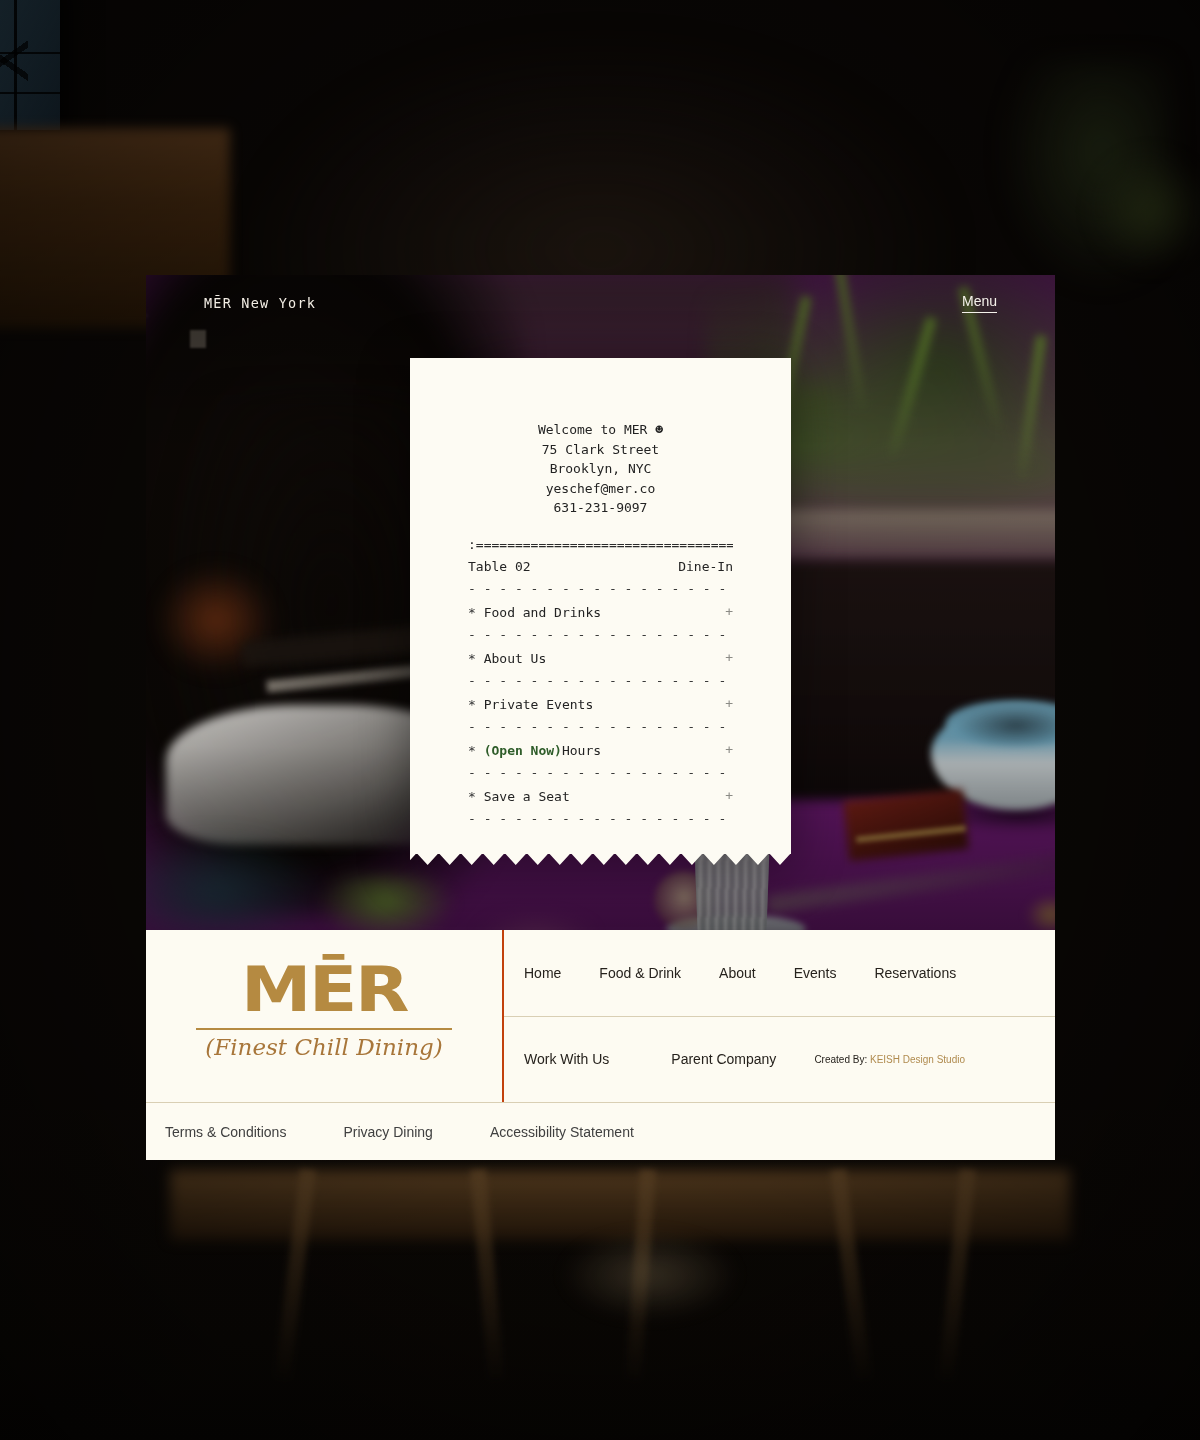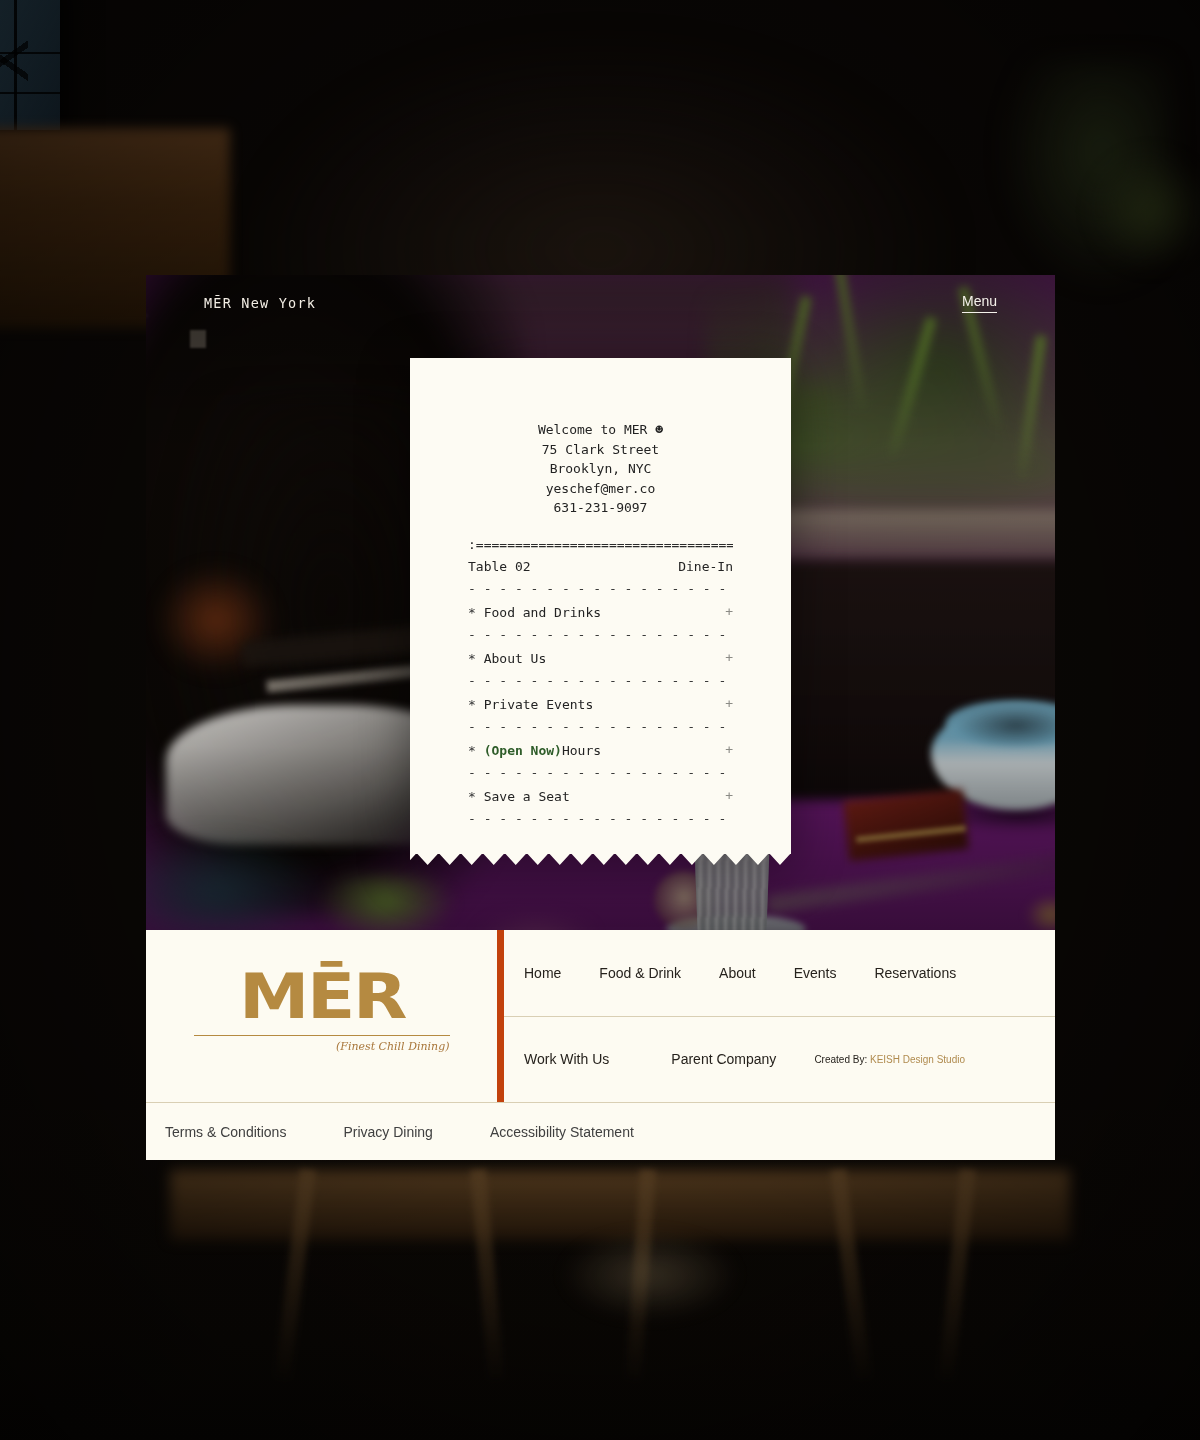--- a/index.html
+++ b/index.html
@@ -425,21 +425,21 @@
     position:relative;
     width:909px; height:230px;
     background:#fdfbf2;
     display:flex;
     flex-direction:column;
   }
   .f-top { display:flex; height:172px; }
 
   .f-logo-cell {
     width:358px;
-    border-right:7px solid #c2410c;
+    border-right:2px solid #c2410c;
     display:flex; flex-direction:column;
     align-items:center; justify-content:center;
     padding-bottom:6px;
   }
   .logo-wrap { width:256px; }
   .logo-mark {
     font-family:"DejaVu Sans", sans-serif;
     font-weight:bold;
     font-size:58px;
     line-height:.92;
@@ -449,23 +449,23 @@
     transform:scaleX(1.22) scaleY(1.08);
     transform-origin:center bottom;
   }
   .logo-rule {
     height:1.5px; background:#b58a41;
     margin:9px 0 4px 0; width:100%;
   }
   .logo-tag {
     font-family:"DejaVu Serif", serif;
     font-style:italic;
-    font-size:11px;
+    font-size:23px;
     color:#a8763a;
-    text-align:right;
+    text-align:center;
   }
 
   .f-nav-cell { flex:1; display:flex; flex-direction:column; }
   .f-nav-row {
     flex:1;
     display:flex; align-items:center;
     padding:0 12px 0 20px;
   }
   .f-nav-row.rowtop { border-bottom:1px solid #d9cfb4; }
   .f-nav-row a, .f-nav-row span.lnk {

